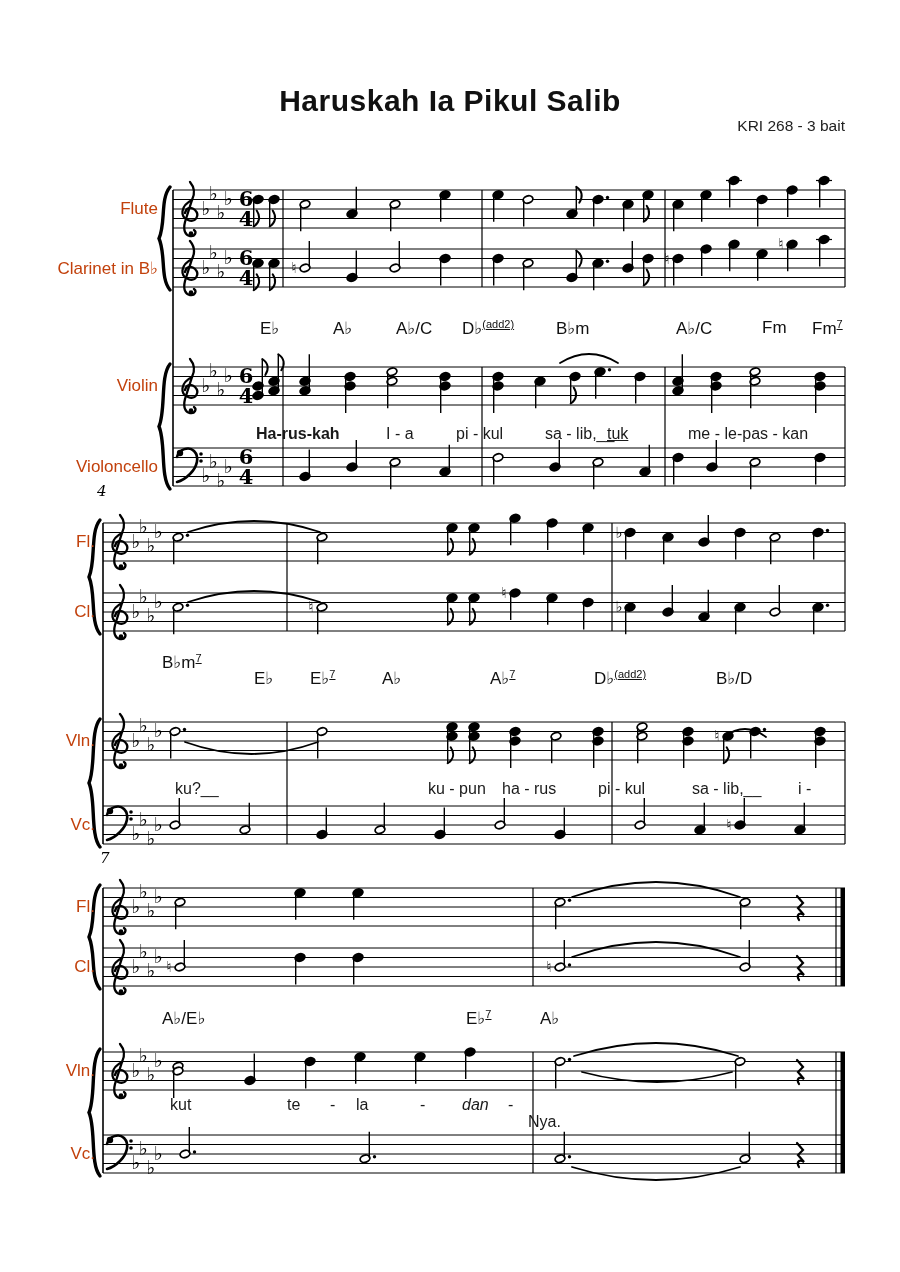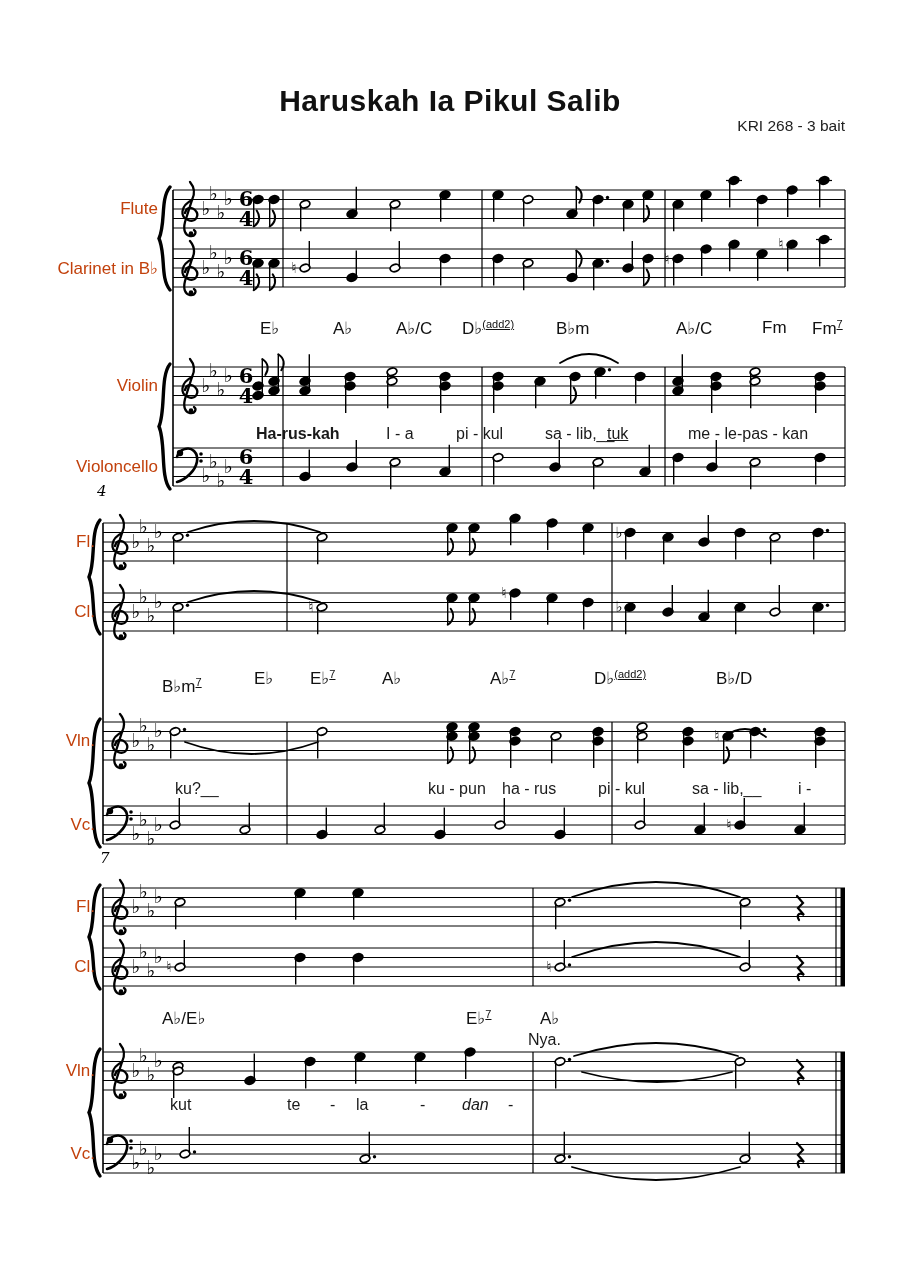--- a/index.html
+++ b/index.html
@@ -661,21 +661,21 @@
       <div class="lyric" style="left: 386px; top: 425px;">I - a</div>
       <div class="lyric" style="left: 456px; top: 425px;">pi - kul</div>
       <div class="lyric" style="left: 545px; top: 425px;">sa - lib,__</div>
       <div class="lyric" style="left: 607px; top: 425px; text-decoration: underline;">tuk</div>
       <div class="lyric" style="left: 688px; top: 425px;">me - le-pas - kan</div>
       <div class="inst" style="left: 0px; top: 542px; width: 95px;">Fl.</div>
       <div class="inst" style="left: 0px; top: 612px; width: 95px;">Cl.</div>
       <div class="inst" style="left: 0px; top: 741px; width: 95px;">Vln.</div>
       <div class="inst" style="left: 0px; top: 825px; width: 95px;">Vc.</div>
       <div class="mnum" style="left: 97px; top: 482px;">4</div>
-      <div class="chord" style="left: 162px; top: 676px;"><span>B♭m</span><span class="sup">7</span></div>
+      <div class="chord" style="left: 162px; top: 652px;"><span>B♭m</span><span class="sup">7</span></div>
       <div class="chord" style="left: 254px; top: 668px;"><span>E♭</span></div>
       <div class="chord" style="left: 310px; top: 668px;"><span>E♭</span><span class="sup">7</span></div>
       <div class="chord" style="left: 382px; top: 668px;"><span>A♭</span></div>
       <div class="chord" style="left: 490px; top: 668px;"><span>A♭</span><span class="sup">7</span></div>
       <div class="chord" style="left: 594px; top: 668px;"><span>D♭</span><span class="sup">(add2)</span></div>
       <div class="chord" style="left: 716px; top: 668px;"><span>B♭/D</span></div>
       <div class="lyric" style="left: 175px; top: 780px;">ku?__</div>
       <div class="lyric" style="left: 428px; top: 780px;">ku - pun</div>
       <div class="lyric" style="left: 502px; top: 780px;">ha - rus</div>
       <div class="lyric" style="left: 598px; top: 780px;">pi - kul</div>
@@ -689,15 +689,15 @@
       <div class="chord" style="left: 162px; top: 1008px;"><span>A♭/E♭</span></div>
       <div class="chord" style="left: 466px; top: 1008px;"><span>E♭</span><span class="sup">7</span></div>
       <div class="chord" style="left: 540px; top: 1008px;"><span>A♭</span></div>
       <div class="lyric" style="left: 170px; top: 1096px;">kut</div>
       <div class="lyric" style="left: 287px; top: 1096px;">te</div>
       <div class="lyric" style="left: 330px; top: 1096px;">-</div>
       <div class="lyric" style="left: 356px; top: 1096px;">la</div>
       <div class="lyric" style="left: 420px; top: 1096px;">-</div>
       <div class="lyric" style="left: 462px; top: 1096px; font-style: italic;">dan</div>
       <div class="lyric" style="left: 508px; top: 1096px;">-</div>
-      <div class="lyric" style="left: 528px; top: 1031px; text-align: center;">Nya.</div>
+      <div class="lyric" style="left: 528px; top: 1113px; text-align: center;">Nya.</div>
     </div>
 </div>
 
 </body></html>

